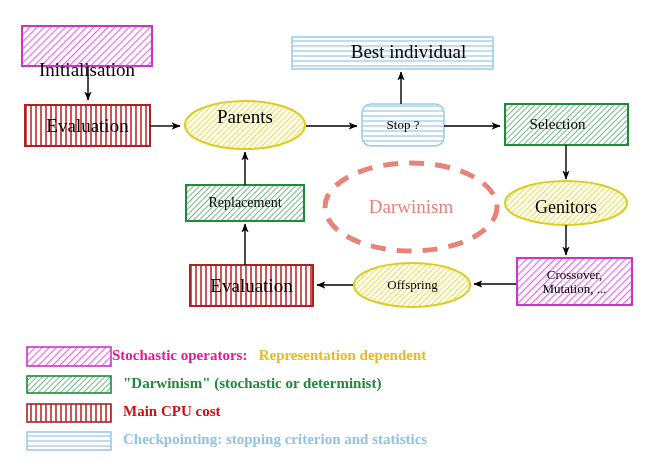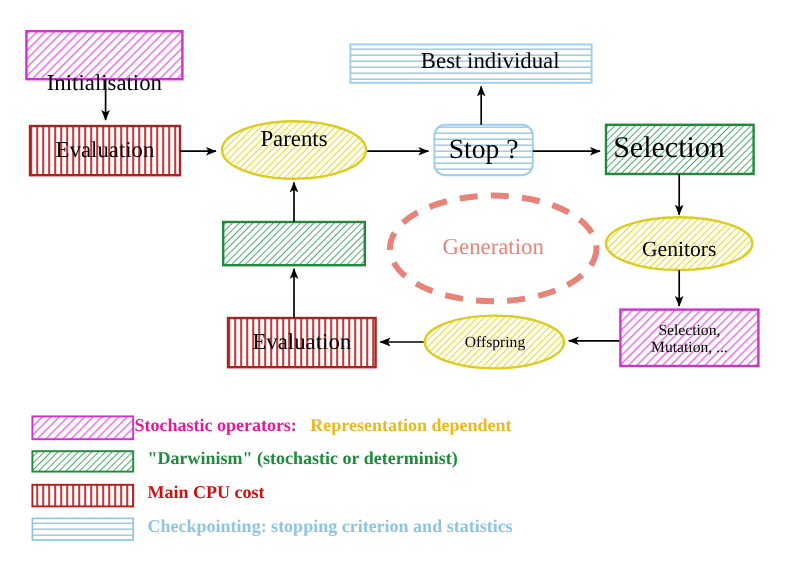--- a/index.html
+++ b/index.html
@@ -117,34 +117,35 @@
   </svg>
 
   <div class="node-label" style="left:22px; top:26px; width:130px; height:40px; font-size:19px;margin-top:24px;">Initialisation</div>
 
   <div class="node-label" style="left:25px; top:105px; width:125px; height:41px; font-size:19px;">Evaluation</div>
 
   <div class="node-label" style="left:185px; top:101px; width:120px; height:32px; font-size:19px;">Parents</div>
 
   <div class="node-label" style="left:292px; top:35px; width:233px; height:34px; font-size:19px;text-align:center;">Best individual</div>
 
-  <div class="node-label" style="left:362px; top:104px; width:82px; height:42px; font-size:23px;border-radius:18px;">Stop ?</div>
+  <div class="node-label" style="left:362px; top:104px; width:82px; height:42px; font-size:13px;border-radius:18px;">Stop ?</div>
 
-  <div class="node-label" style="left:505px; top:104px; width:105px; height:41px; font-size:25px;font-family:Liberation Serif, serif;">Selection</div>
+  <div class="node-label" style="left:505px; top:104px; width:105px; height:41px; font-size:15px;font-family:Liberation Serif, serif;">Selection</div>
 
+  <div class="node-label" style="left:186px; top:185px; width:118px; height:36px; font-size:14px;">Replacement</div>
 
-  <div class="node-label" style="left:325px; top:163px; width:172px; height:88px; font-size:19px; color:#E8837A;">Generation</div>
+  <div class="node-label" style="left:325px; top:163px; width:172px; height:88px; font-size:19px; color:#E8837A;">Darwinism</div>
 
   <div class="node-label" style="left:505px; top:182px; width:122px; height:50px; font-size:18px;">Genitors</div>
 
   <div class="node-label" style="left:190px; top:265px; width:123px; height:41px; font-size:19px;">Evaluation</div>
 
   <div class="node-label" style="left:354px; top:263px; width:117px; height:43px; font-size:13px;">Offspring</div>
 
-  <div class="node-label" style="left:517px; top:258px; width:115px; height:47px; font-size:13px;">Selection,
+  <div class="node-label" style="left:517px; top:258px; width:115px; height:47px; font-size:13px;">Crossover,
 Mutation, ...</div>
 
   <svg style="position:absolute; left:0; top:0; width:662px; height:471px; pointer-events:none;" viewBox="0 0 662 471" xmlns="http://www.w3.org/2000/svg">
     <rect x="27" y="347" width="84" height="19" fill="url(#pat-diagonal-magenta)" stroke="#CC33CC" stroke-width="1.6"></rect>
     <rect x="27" y="376" width="84" height="17" fill="url(#pat-diagonal-green)" stroke="#1F8A3B" stroke-width="1.6"></rect>
     <rect x="27" y="404" width="84" height="18" fill="url(#pat-vertical-red)" stroke="#AA2222" stroke-width="1.6"></rect>
     <rect x="27" y="432" width="84" height="18" fill="url(#pat-horizontal-blue)" stroke="#8FC4E3" stroke-width="1.4"></rect>
   </svg>
 
   <div class="legend-text" style="left:112px; top:347px;"><span style="color:#E6199C;">Stochastic operators:</span><span style="color:#E8B923;">   Representation dependent</span></div>

